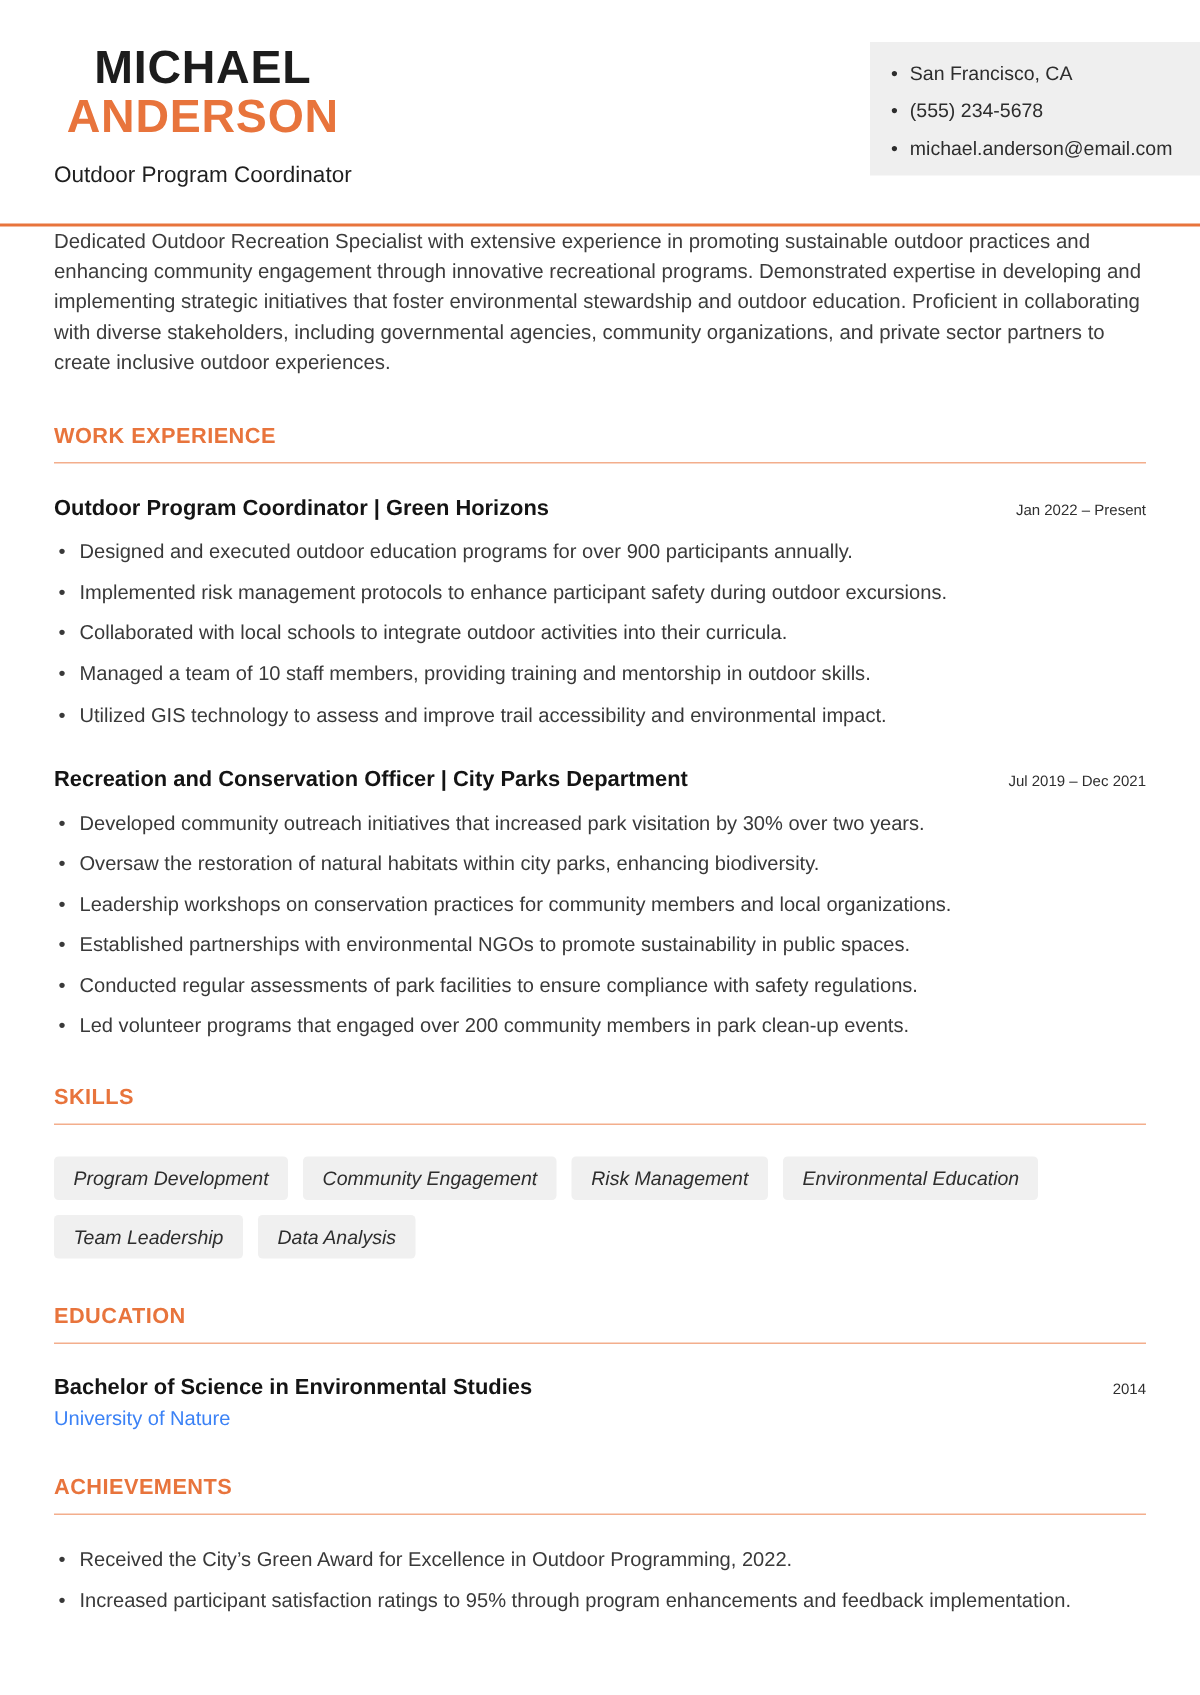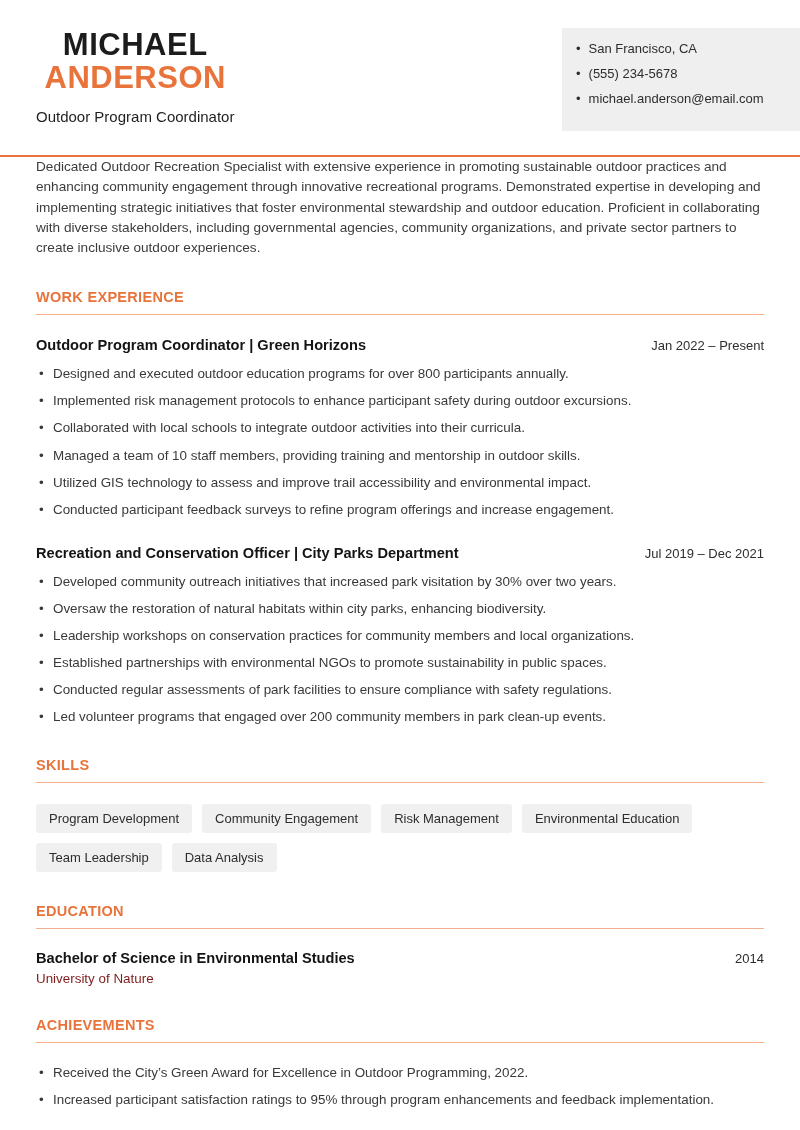--- a/index.html
+++ b/index.html
@@ -20,22 +20,22 @@
   }
   .page { width: 800px; min-height: 1130px; background: #fff; overflow: hidden; }
 
   
   .header { display: flex; justify-content: space-between; align-items: flex-start; padding: 28px 0 0 36px; }
   .name-block h1 { font-size: 31px; font-weight: 800; letter-spacing: 0.5px; line-height: 1.08; color: #1c1c1c; text-align: center; }
   .name-block h1 .last { color: var(--accent); display: block; }
   .header-title { margin-top: 13px; font-size: 15px; color: #1f1f1f; }
   .contact {
     background: var(--contact-bg);
-    width: 238px;
-    padding: 13px 16px 25px 14px;
+    width: 220px;
+    padding: 13px 16px 11px 14px;
   }
   .contact-item { display: flex; align-items: baseline; font-size: 13px; color: #2d2d2d; margin-bottom: 10px; }
   .contact-item:last-child { margin-bottom: 0; }
   .contact-item::before { content: "\2022"; margin-right: 8px; color: #2d2d2d; }
   .top-rule { border-bottom: 2px solid var(--accent); margin-top: 24px; }
 
   
   .content { padding: 0 36px 40px 36px; }
   .summary { font-size: 13.6px; line-height: 1.49; color: #3c3c3c; }
 
@@ -47,46 +47,46 @@
     letter-spacing: 0.3px;
     padding-bottom: 9px;
     border-bottom: 1px solid var(--accent-light);
   }
 
   
   .job { margin-top: 22px; }
   .job + .job { margin-top: 26px; }
   .row-head { display: flex; justify-content: space-between; align-items: baseline; text-align: center; }
   .row-head h3 { font-size: 14.6px; font-weight: 700; color: #141414; }
-  .row-head .dates { font-size: 13px; color: #2e2e2e; white-space: nowrap; margin-left: 32px; }
+  .row-head .dates { font-size: 10px; color: #2e2e2e; white-space: nowrap; margin-left: 32px; }
   ul.bullets { list-style: none; margin-top: 12px; }
   ul.bullets li {
     position: relative;
     padding-left: 17px;
     font-size: 13.4px;
     color: #393939;
     margin-bottom: 9px;
     line-height: 1.35;
   }
   ul.bullets li::before { content: "\2022"; position: absolute; left: 3px; color: #393939; }
 
   
-  .tags { display: flex; flex-wrap: wrap; gap: 10px; margin-top: 21px; }
+  .tags { display: flex; flex-wrap: wrap; gap: 10px; margin-top: 21px; font-style: italic; }
   .tag {
     background: var(--tag-bg);
     color: #2d2d2d;
     font-size: 13px;
     padding: 7px 13px;
     border-radius: 3px;
     white-space: nowrap;
   }
 
   
   .edu { margin-top: 21px; }
-  .edu .school { margin-top: 5px; font-size: 13.4px; color: #7f1d1d; }
+  .edu .school { margin-top: 5px; font-size: 13.4px; color: #3b82f6; }
 </style>
 </head>
 <body>
 
 <div class="page">
 
   <header class="header">
     <div class="name-block">
       <h1>
         <span class="first">MICHAEL</span>
@@ -109,26 +109,25 @@
 
     <section class="section">
       <h2 class="section-heading">WORK EXPERIENCE</h2>
 
       <div class="job">
         <div class="row-head">
           <h3>Outdoor Program Coordinator | Green Horizons</h3>
           <span class="dates">Jan 2022 – Present</span>
         </div>
         <ul class="bullets">
-          <li>Designed and executed outdoor education programs for over 800 participants annually.</li>
+          <li>Designed and executed outdoor education programs for over 900 participants annually.</li>
           <li>Implemented risk management protocols to enhance participant safety during outdoor excursions.</li>
           <li>Collaborated with local schools to integrate outdoor activities into their curricula.</li>
           <li>Managed a team of 10 staff members, providing training and mentorship in outdoor skills.</li>
           <li>Utilized GIS technology to assess and improve trail accessibility and environmental impact.</li>
-          <li>Conducted participant feedback surveys to refine program offerings and increase engagement.</li>
         </ul>
       </div>
 
       <div class="job">
         <div class="row-head">
           <h3>Recreation and Conservation Officer | City Parks Department</h3>
           <span class="dates">Jul 2019 – Dec 2021</span>
         </div>
         <ul class="bullets">
           <li>Developed community outreach initiatives that increased park visitation by 30% over two years.</li>

